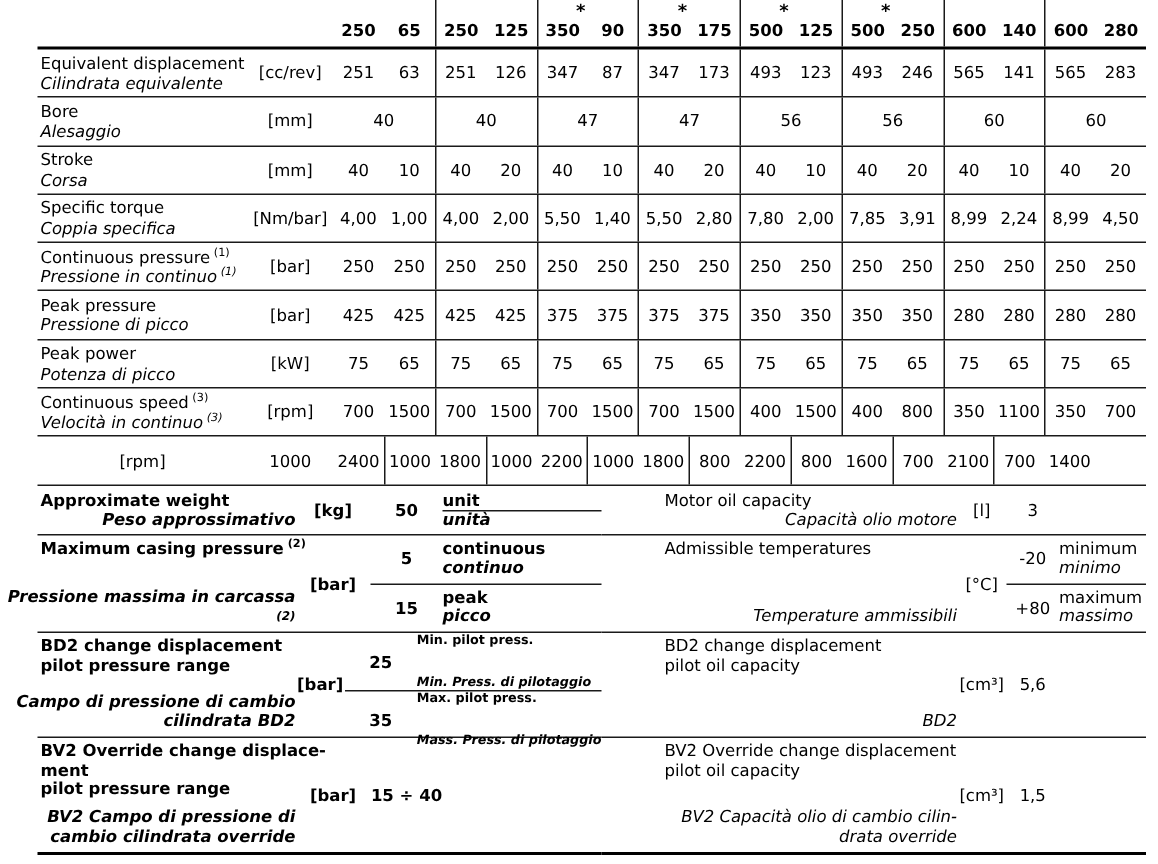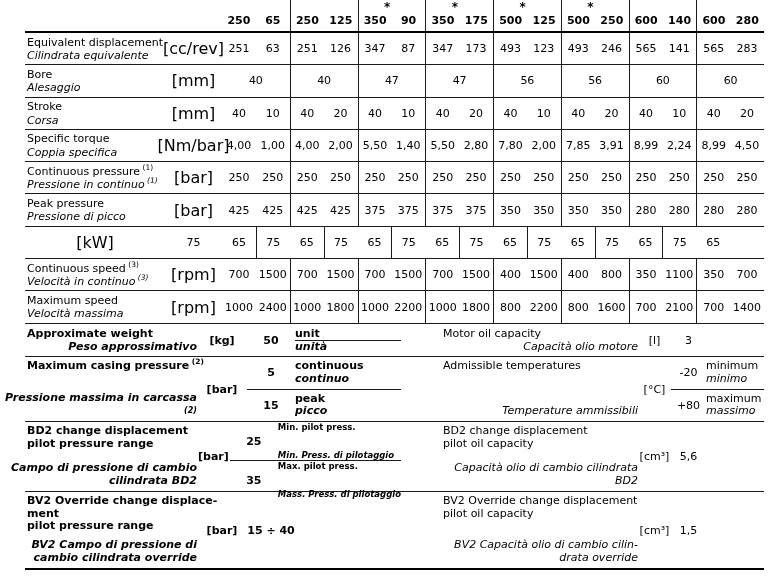--- a/index.html
+++ b/index.html
@@ -10,21 +10,21 @@
   }
   .tablewrap { position:absolute; left:25px; top:0; width:739px; }
 
   
   .t-row { display:grid; grid-template-columns:140px 57px repeat(16,1fr); box-sizing:border-box; }
   .t-header { height:33px; border-bottom:2px solid #000; }
   .t-data { height:32.3px; border-bottom:1px solid #1a1a1a; }
   .lab { padding:2.5px 0 0 2px; font-size:11px; line-height:13.5px; white-space:nowrap; }
   .lab .it { font-style:italic; }
   .sup { font-size:7.5px; vertical-align:super; line-height:0; }
-  .unitc { display:flex; align-items:center; justify-content:center; font-size:16px; white-space:nowrap; }
+  .unitc { display:flex; align-items:center; justify-content:center; font-size:11px; white-space:nowrap; }
   .valc { display:flex; align-items:center; justify-content:center; font-size:11px; }
   .pb { border-left:1px solid #1a1a1a; }
   .hpair { position:relative; display:flex; }
   .hpair .num { flex:1; display:flex; align-items:flex-end; justify-content:center; padding-bottom:4px; font-weight:bold; font-size:11px; }
   .hstar { position:absolute; top:0px; left:18%; width:50%; text-align:center; font-weight:bold; font-size:12px; }
 
   
   .bottom { position:absolute; left:25px; top:325px; width:739px; display:flex; }
   .bhalf { display:flex; flex-direction:column; }
   .bhalf.left { width:376px;font-weight:bold; }
@@ -221,20 +221,24 @@
           <div class="valc pb">350</div>
           <div class="valc">350</div>
           <div class="valc pb">350</div>
           <div class="valc">350</div>
           <div class="valc pb">280</div>
           <div class="valc">280</div>
           <div class="valc pb">280</div>
           <div class="valc">280</div>
         </div>
         <div class="t-row t-data">
+          <div class="lab">
+            <div class="en">Peak power</div>
+            <div class="it">Potenza di picco</div>
+          </div>
           <div class="unitc">[kW]</div>
           <div class="valc">75</div>
           <div class="valc">65</div>
           <div class="valc pb">75</div>
           <div class="valc">65</div>
           <div class="valc pb">75</div>
           <div class="valc">65</div>
           <div class="valc pb">75</div>
           <div class="valc">65</div>
           <div class="valc pb">75</div>
@@ -263,24 +267,20 @@
           <div class="valc pb">400</div>
           <div class="valc">1500</div>
           <div class="valc pb">400</div>
           <div class="valc">800</div>
           <div class="valc pb">350</div>
           <div class="valc">1100</div>
           <div class="valc pb">350</div>
           <div class="valc">700</div>
         </div>
         <div class="t-row t-data">
-          <div class="lab">
-            <div class="en">Maximum speed</div>
-            <div class="it">Velocità massima</div>
-          </div>
           <div class="unitc">[rpm]</div>
           <div class="valc">1000</div>
           <div class="valc">2400</div>
           <div class="valc pb">1000</div>
           <div class="valc">1800</div>
           <div class="valc pb">1000</div>
           <div class="valc">2200</div>
           <div class="valc pb">1000</div>
           <div class="valc">1800</div>
           <div class="valc pb">800</div>
@@ -437,21 +437,20 @@
             </div>
           </div>
         </div>
         <div class="brow" style="height: 70px;">
           <div class="blab">
             <div class="en-block">
               <div>BD2 change displacement</div>
               <div>pilot oil capacity</div>
             </div>
             <div class="it-block">
-              <div>Capacità olio di cambio cilindrata</div>
               <div>BD2</div>
             </div>
           </div>
           <div class="bunit">[cm³]</div>
           <div class="bentries">
             <div class="bentry">
               <div class="bval">5,6</div>
             </div>
           </div>
         </div>

